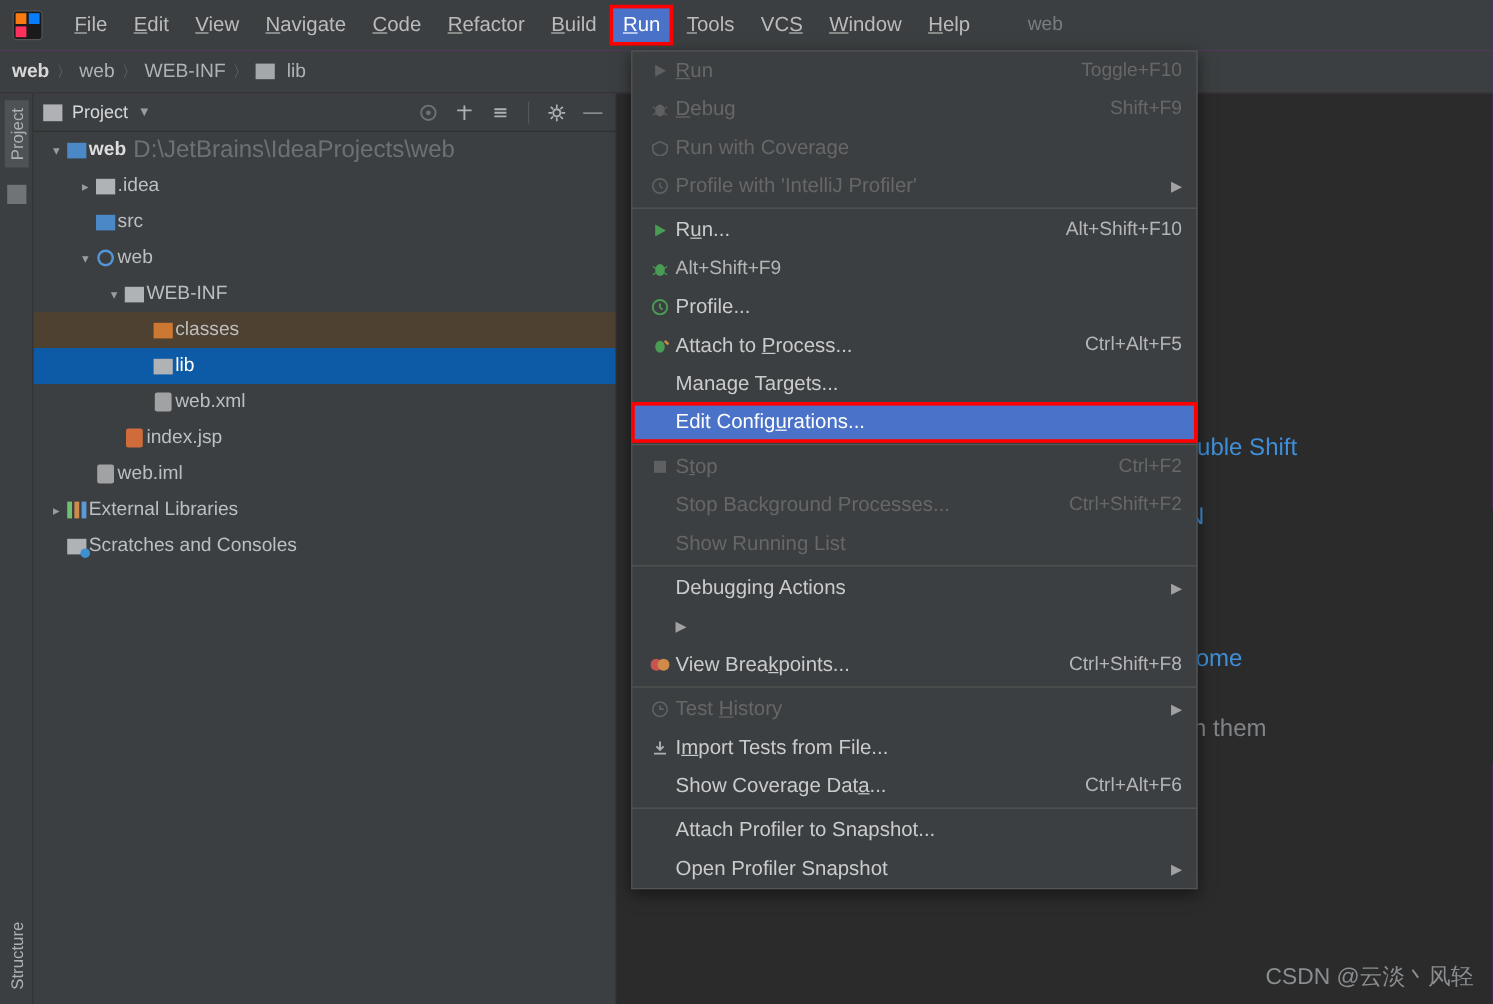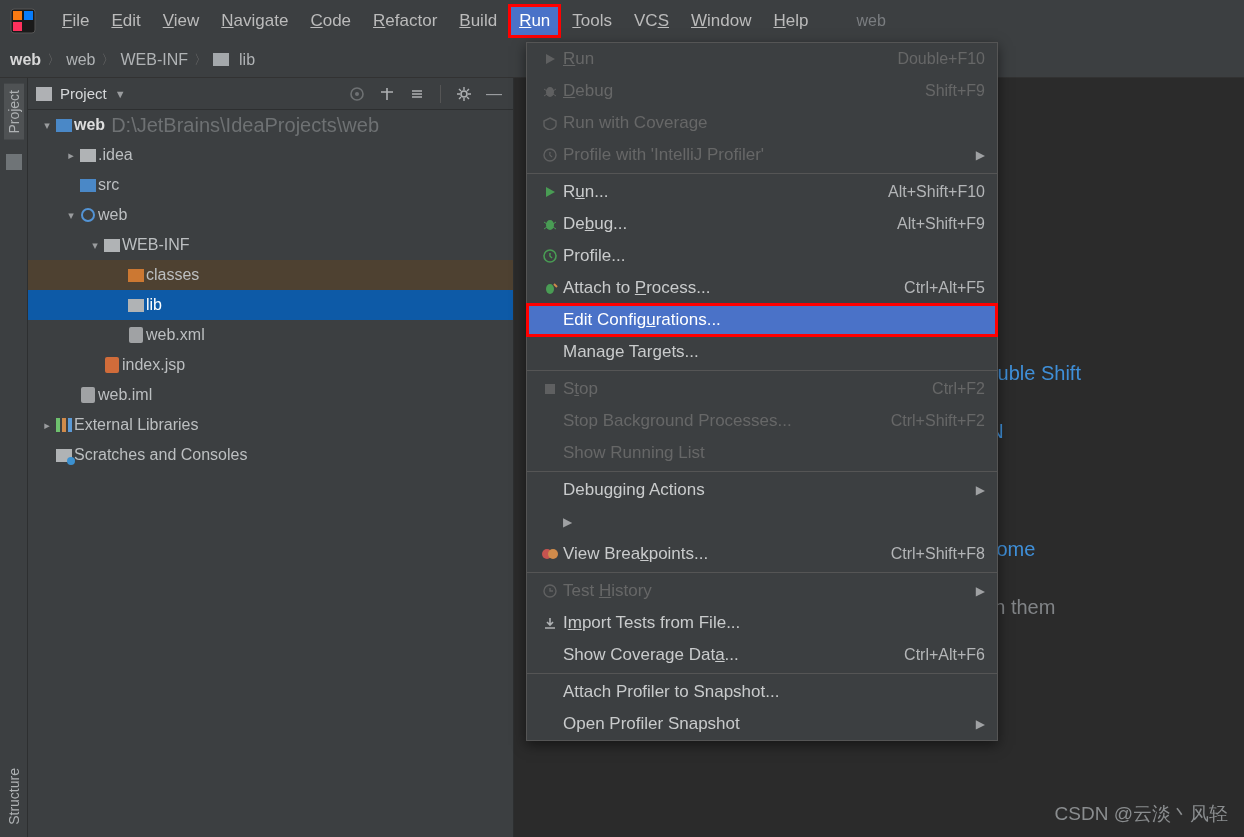--- a/index.html
+++ b/index.html
@@ -250,21 +250,21 @@
   </div>
 
   <div class="menu" id="run-menu">
       <div class="mrow disabled">
         <span class="mi">
           <svg width="14" height="14">
             <path d="M3 2l9 5-9 5z" fill="#6b6e70"></path>
           </svg>
         </span>
         <span class="mt"><u>R</u>un</span>
-        <span class="ms">Double+F10</span>
+        <span class="ms">Toggle+F10</span>
       </div>
       <div class="mrow disabled">
         <span class="mi">
           <svg width="16" height="14">
             <ellipse cx="8" cy="8" rx="4" ry="5" fill="#6b6e70"></ellipse>
             <path d="M2 5l3 2M14 5l-3 2M2 12l3-2M14 12l-3-2" stroke="#6b6e70"></path>
           </svg>
         </span>
         <span class="mt"><u>D</u>ebug</span>
         <span class="ms">Shift+F9</span>
@@ -297,21 +297,20 @@
         <span class="mt">R<u>u</u>n...</span>
         <span class="ms">Alt+Shift+F10</span>
       </div>
       <div class="mrow">
         <span class="mi">
           <svg width="16" height="14">
             <ellipse cx="8" cy="8" rx="4" ry="5" fill="#499c54"></ellipse>
             <path d="M2 5l3 2M14 5l-3 2M2 12l3-2M14 12l-3-2" stroke="#499c54"></path>
           </svg>
         </span>
-        <span class="mt">De<u>b</u>ug...</span>
         <span class="ms">Alt+Shift+F9</span>
       </div>
       <div class="mrow">
         <span class="mi">
           <svg width="14" height="14">
             <circle cx="7" cy="7" r="6" fill="none" stroke="#499c54" stroke-width="1.6"></circle>
             <path d="M7 4v3l2 2" stroke="#499c54" stroke-width="1.6"></path>
           </svg>
         </span>
         <span class="mt">Profile...</span>
@@ -319,27 +318,27 @@
       <div class="mrow">
         <span class="mi">
           <svg width="16" height="14">
             <ellipse cx="8" cy="8" rx="4" ry="5" fill="#499c54"></ellipse>
             <path d="M12 3l3 3" stroke="#d08b4b" stroke-width="2"></path>
           </svg>
         </span>
         <span class="mt">Attach to <u>P</u>rocess...</span>
         <span class="ms">Ctrl+Alt+F5</span>
       </div>
+      <div class="mrow">
+        <span class="mi"></span>
+        <span class="mt">Manage Targets...</span>
+      </div>
       <div class="mrow highlight boxed">
         <span class="mi"></span>
         <span class="mt">Edit Config<u>u</u>rations...</span>
-      </div>
-      <div class="mrow">
-        <span class="mi"></span>
-        <span class="mt">Manage Targets...</span>
       </div>
       <div class="sep"></div>
       <div class="mrow disabled">
         <span class="mi">
           <svg width="12" height="12">
             <rect x="1" y="1" width="10" height="10" fill="#6b6e70"></rect>
           </svg>
         </span>
         <span class="mt">S<u>t</u>op</span>
         <span class="ms">Ctrl+F2</span>

